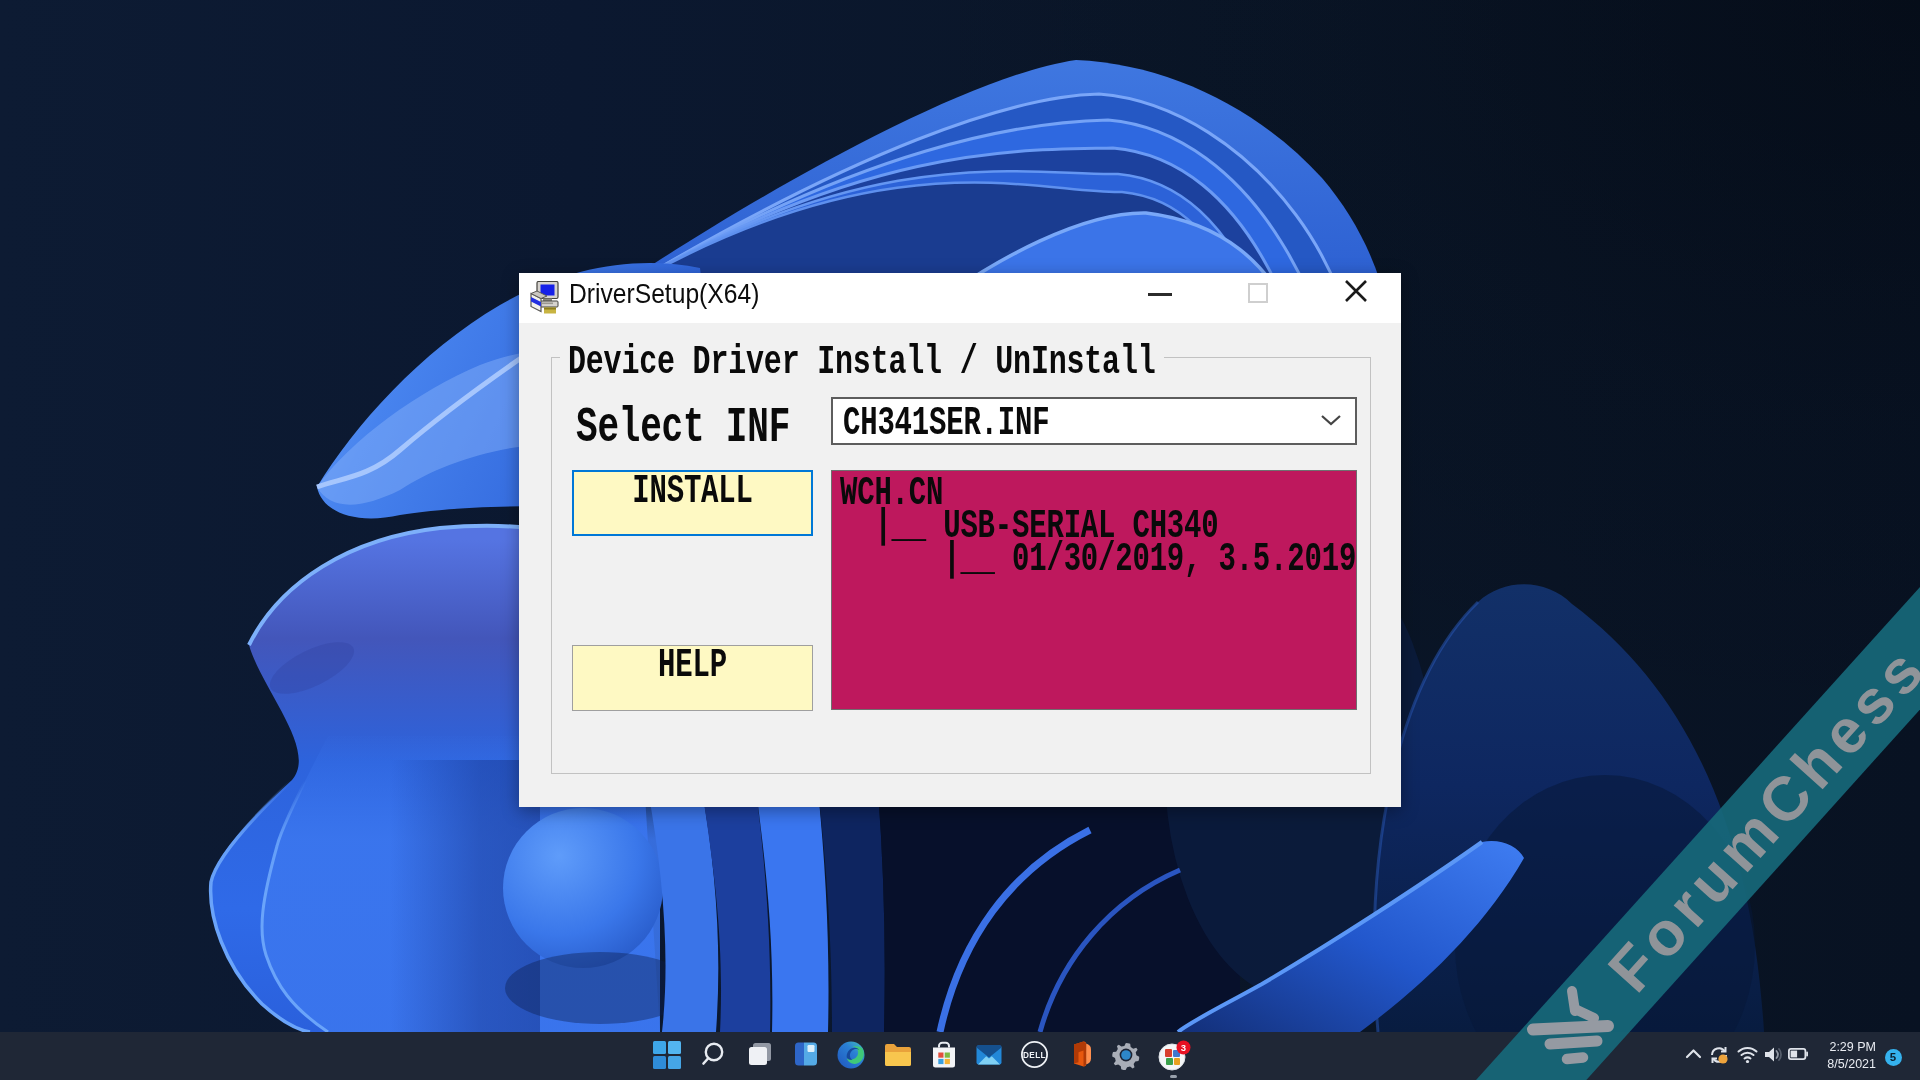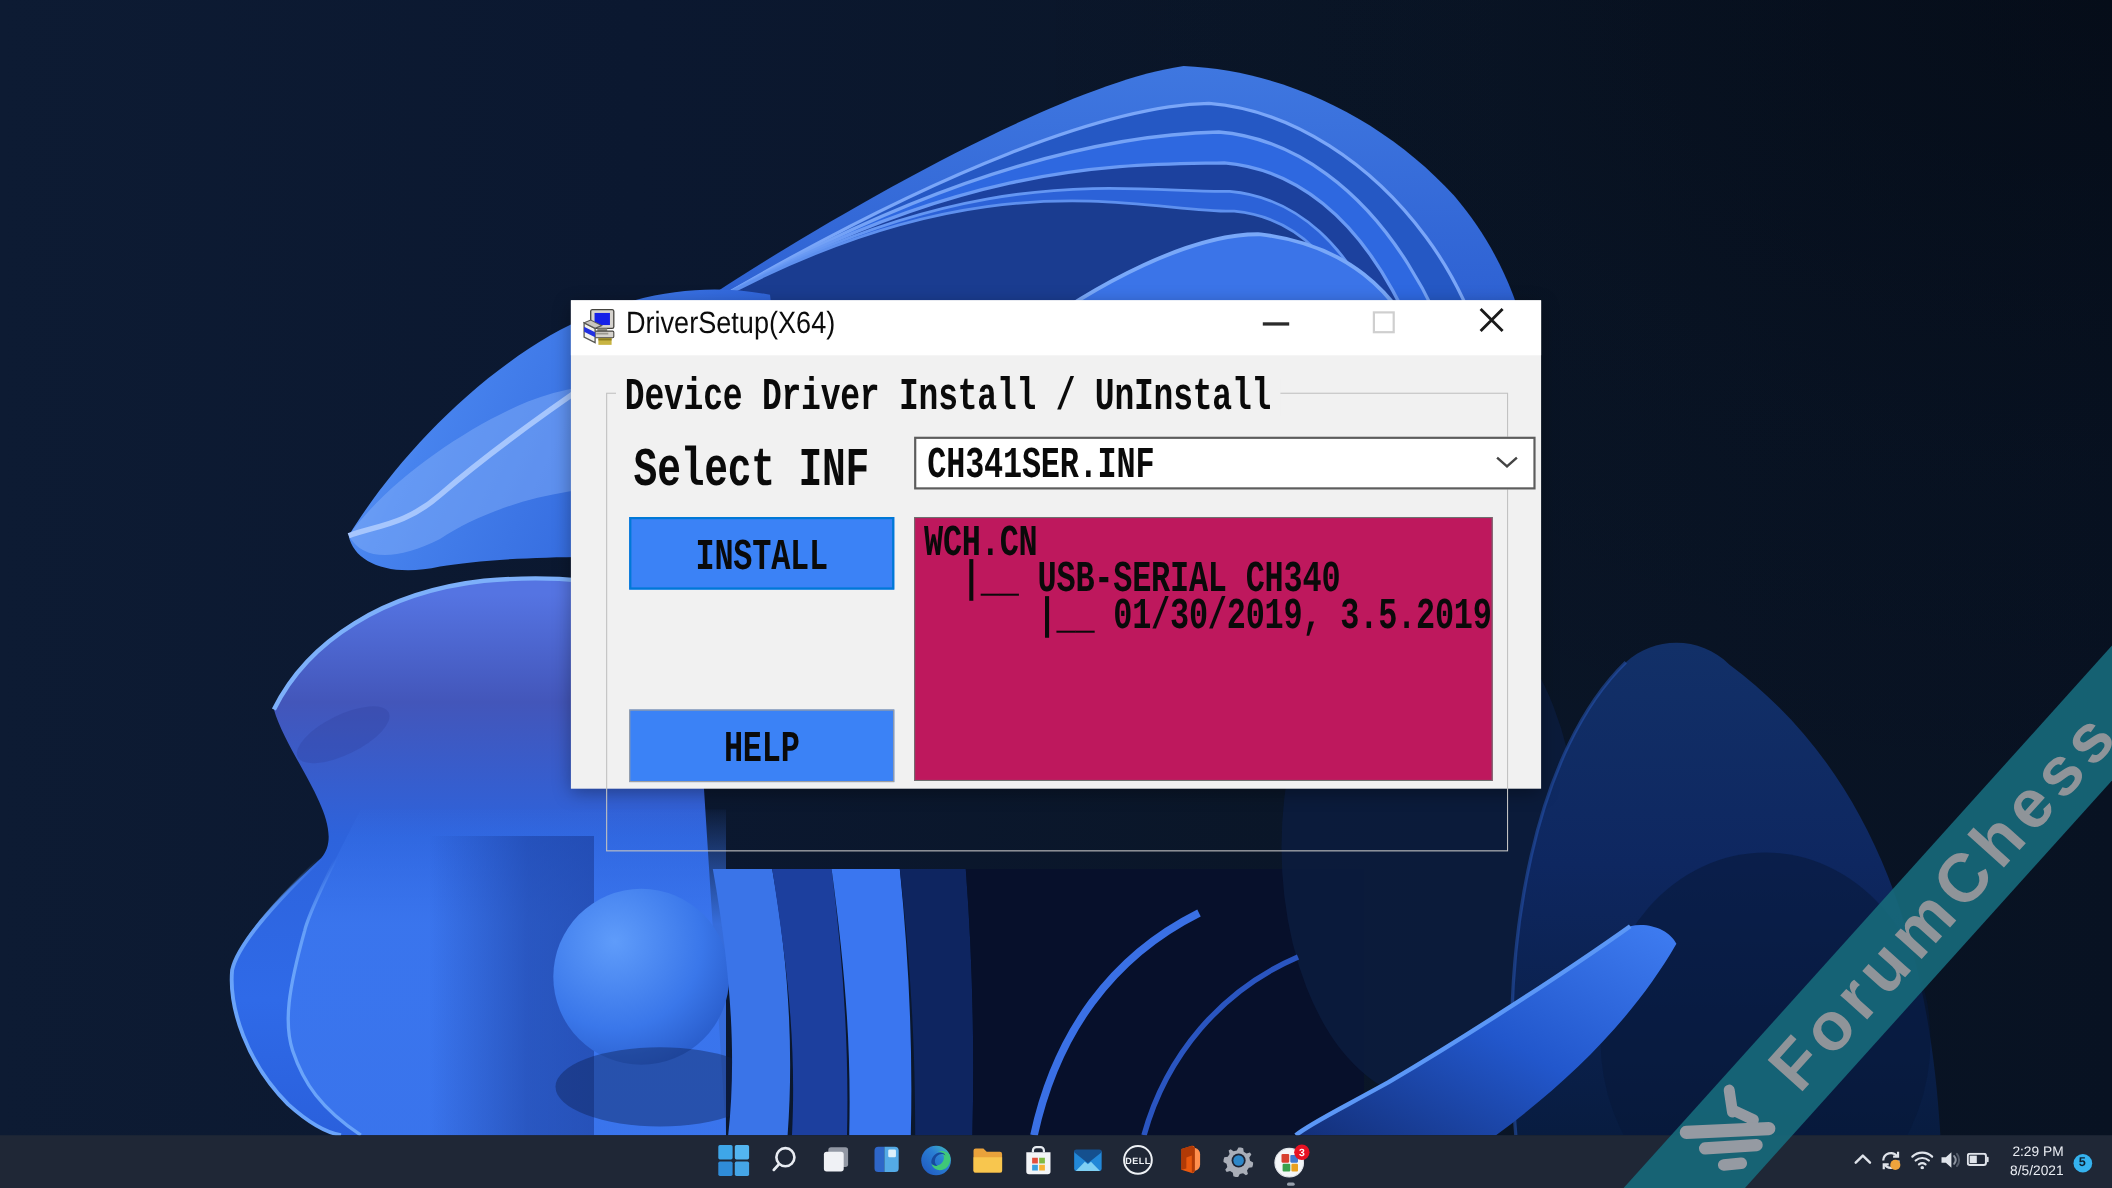--- a/index.html
+++ b/index.html
@@ -1,34 +1,34 @@
 <!DOCTYPE html>
 <html><head>
 <meta charset="utf-8">
 <style>
   html,body{margin:0;padding:0;width:1920px;height:1080px;overflow:hidden;background:#0a1628;font-family:"Liberation Sans",sans-serif;}
   #stage{position:relative;width:1920px;height:1080px;overflow:hidden;}
   #wall{position:absolute;left:0;top:0;z-index:0;}
   
-  #dlg{position:absolute;left:519px;top:273px;width:882px;height:444px;background:#f1f1f1;z-index:3;box-shadow:0 4px 16px rgba(0,0,0,0.35);}
+  #dlg{position:absolute;left:519px;top:273px;width:882px;height:534px;background:#f1f1f1;z-index:3;box-shadow:0 4px 16px rgba(0,0,0,0.35);}
   #titlebar{position:absolute;left:0;top:0;width:100%;height:50px;background:#ffffff;}
   #title{position:absolute;left:50px;top:0;line-height:42px;font-size:28px;color:#0c0c0c;transform:scaleX(0.88);transform-origin:left center;}
   #icoSetup{position:absolute;left:9px;top:8px;}
   #btnMin{position:absolute;left:629px;top:20px;width:24px;height:3px;background:#2b2b2b;}
   #btnMax{position:absolute;left:729px;top:10px;width:16px;height:16px;border:2px solid #cfcfcf;}
   #btnX{position:absolute;left:824px;top:5px;}
   .m{font-family:"Liberation Mono",monospace;font-weight:bold;color:#0a0a0a;}
   .sy{display:inline-block;transform:scaleY(1.38);transform-origin:center;}
   #grp{position:absolute;left:32px;top:84px;width:818px;height:415px;border:1px solid #c2c2c2;}
   #grpTitle{position:absolute;left:41px;top:72px;background:#f1f1f1;padding:0 8px;font-size:30px;letter-spacing:-0.2px;}
   #lblInf{position:absolute;left:57px;top:134px;font-size:36px;letter-spacing:-0.2px;}
-  #combo{position:absolute;left:312px;top:124px;width:522px;height:44px;background:#fff;border:2px solid #5d5d5d;padding-left:39px;}
+  #combo{position:absolute;left:312px;top:124px;width:522px;height:44px;background:#fff;border:2px solid #5d5d5d;}
   #comboTxt{position:absolute;left:10px;top:8px;font-size:29px;letter-spacing:-0.2px;}
   #chev{position:absolute;right:13px;top:15px;}
-  .btn{position:absolute;left:53px;width:239px;height:64px;background:#3b82f6;border:1px solid #9f9f9f;display:flex;align-items:center;justify-content:center;}
+  .btn{position:absolute;left:53px;width:239px;height:64px;background:#fef9c3;border:1px solid #9f9f9f;display:flex;align-items:flex-start;justify-content:center;}
   #bInstall{top:197px;border:2px solid #0078d7;width:237px;height:62px;}
   #bUninstall{top:284px;}
   #bHelp{top:372px;}
   .btn span{font-size:29px;letter-spacing:-0.2px;position:relative;top:3px;}
   #tarea{position:absolute;left:312px;top:197px;width:524px;height:238px;background:#be185d;border:1.5px solid #6f6f6f;overflow:hidden;}
   #tarea pre{margin:0;position:absolute;left:8px;top:7px;font-size:29px;line-height:24px;letter-spacing:-0.2px;transform:scaleY(1.38);transform-origin:top left;font-family:"Liberation Mono",monospace;font-weight:bold;color:#0a0a0a;}
   
   #taskbar{position:absolute;left:0;top:1032px;width:1920px;height:48px;background:#1f2736;z-index:2;}
   .ti{position:absolute;top:8px;}
   #clock{position:absolute;right:44px;top:7px;text-align:right;color:#e9ecf2;font-size:12.5px;line-height:17px;}

